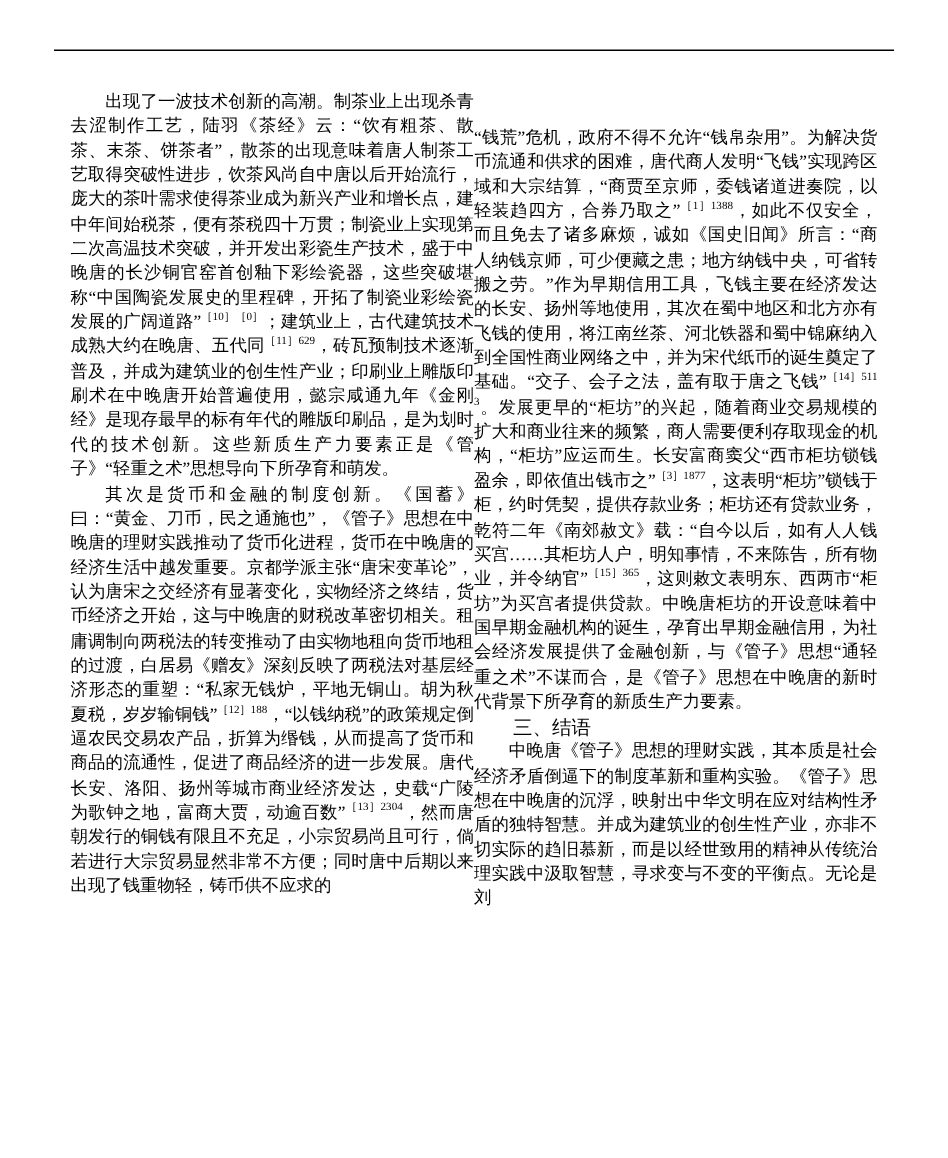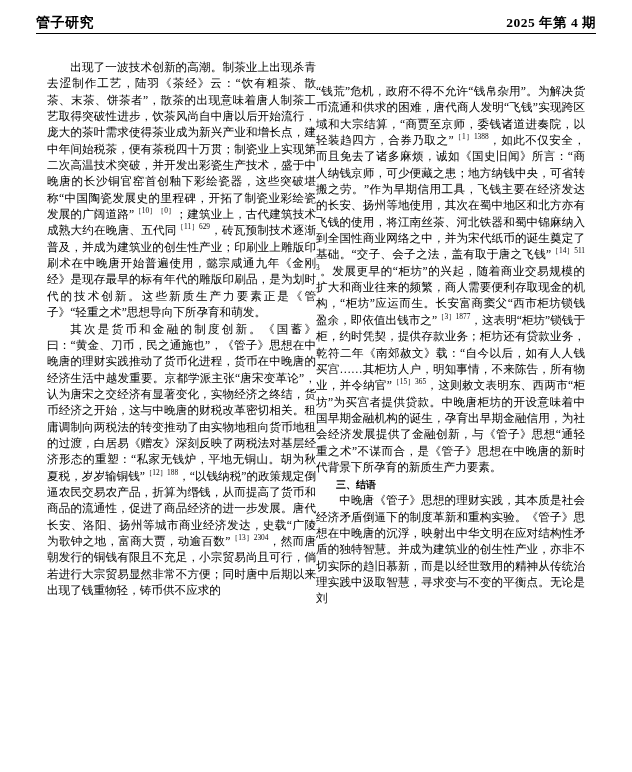--- a/index.html
+++ b/index.html
@@ -76,39 +76,35 @@
     text-justify: inter-ideograph;
     word-break: break-all;
   }
   .col p.noindent {
     text-indent: 0;
     margin-top: 24px;
   }
   .section-title {
     margin: 0;
     text-indent: 2em;
-    font-weight: bold;
-    font-size: 10px;
+    font-weight: normal;
+    font-size: 13px;
     line-height: 17px;
   }
   sup {
     font-size: 7.4px;
     vertical-align: super;
     line-height: 0;
   }
 </style>
 </head>
 <body>
 
 <div class="page">
 
-  <div class="header">
-    <span class="journal">管子研究</span>
-    <span class="issue">2025 年第 4 期</span>
-  </div>
   <div class="rule"></div>
 
   <div class="columns">
 
     <div class="col">
       <p>出现了一波技术创新的高潮。制茶业上出现杀青去涩制作工艺，陆羽《茶经》云：“饮有粗茶、散茶、末茶、饼茶者”，散茶的出现意味着唐人制茶工艺取得突破性进步，饮茶风尚自中唐以后开始流行，庞大的茶叶需求使得茶业成为新兴产业和增长点，建中年间始税茶，便有茶税四十万贯；制瓷业上实现第二次高温技术突破，并开发出彩瓷生产技术，盛于中晚唐的长沙铜官窑首创釉下彩绘瓷器，这些突破堪称“中国陶瓷发展史的里程碑，开拓了制瓷业彩绘瓷发展的广阔道路”<sup>［10］［0］</sup>；建筑业上，古代建筑技术成熟大约在晚唐、五代同<sup>［11］629</sup>，砖瓦预制技术逐渐普及，并成为建筑业的创生性产业；印刷业上雕版印刷术在中晚唐开始普遍使用，懿宗咸通九年《金刚经》是现存最早的标有年代的雕版印刷品，是为划时代的技术创新。这些新质生产力要素正是《管子》“轻重之术”思想导向下所孕育和萌发。</p>
       <p>其次是货币和金融的制度创新。《国蓄》曰：“黄金、刀币，民之通施也”，《管子》思想在中晚唐的理财实践推动了货币化进程，货币在中晚唐的经济生活中越发重要。京都学派主张“唐宋变革论”，认为唐宋之交经济有显著变化，实物经济之终结，货币经济之开始，这与中晚唐的财税改革密切相关。租庸调制向两税法的转变推动了由实物地租向货币地租的过渡，白居易《赠友》深刻反映了两税法对基层经济形态的重塑：“私家无钱炉，平地无铜山。胡为秋夏税，岁岁输铜钱”<sup>［12］188</sup>，“以钱纳税”的政策规定倒逼农民交易农产品，折算为缗钱，从而提高了货币和商品的流通性，促进了商品经济的进一步发展。唐代长安、洛阳、扬州等城市商业经济发达，史载“广陵为歌钟之地，富商大贾，动逾百数”<sup>［13］2304</sup>，然而唐朝发行的铜钱有限且不充足，小宗贸易尚且可行，倘若进行大宗贸易显然非常不方便；同时唐中后期以来出现了钱重物轻，铸币供不应求的</p>
     </div>
 
     <div class="col">

